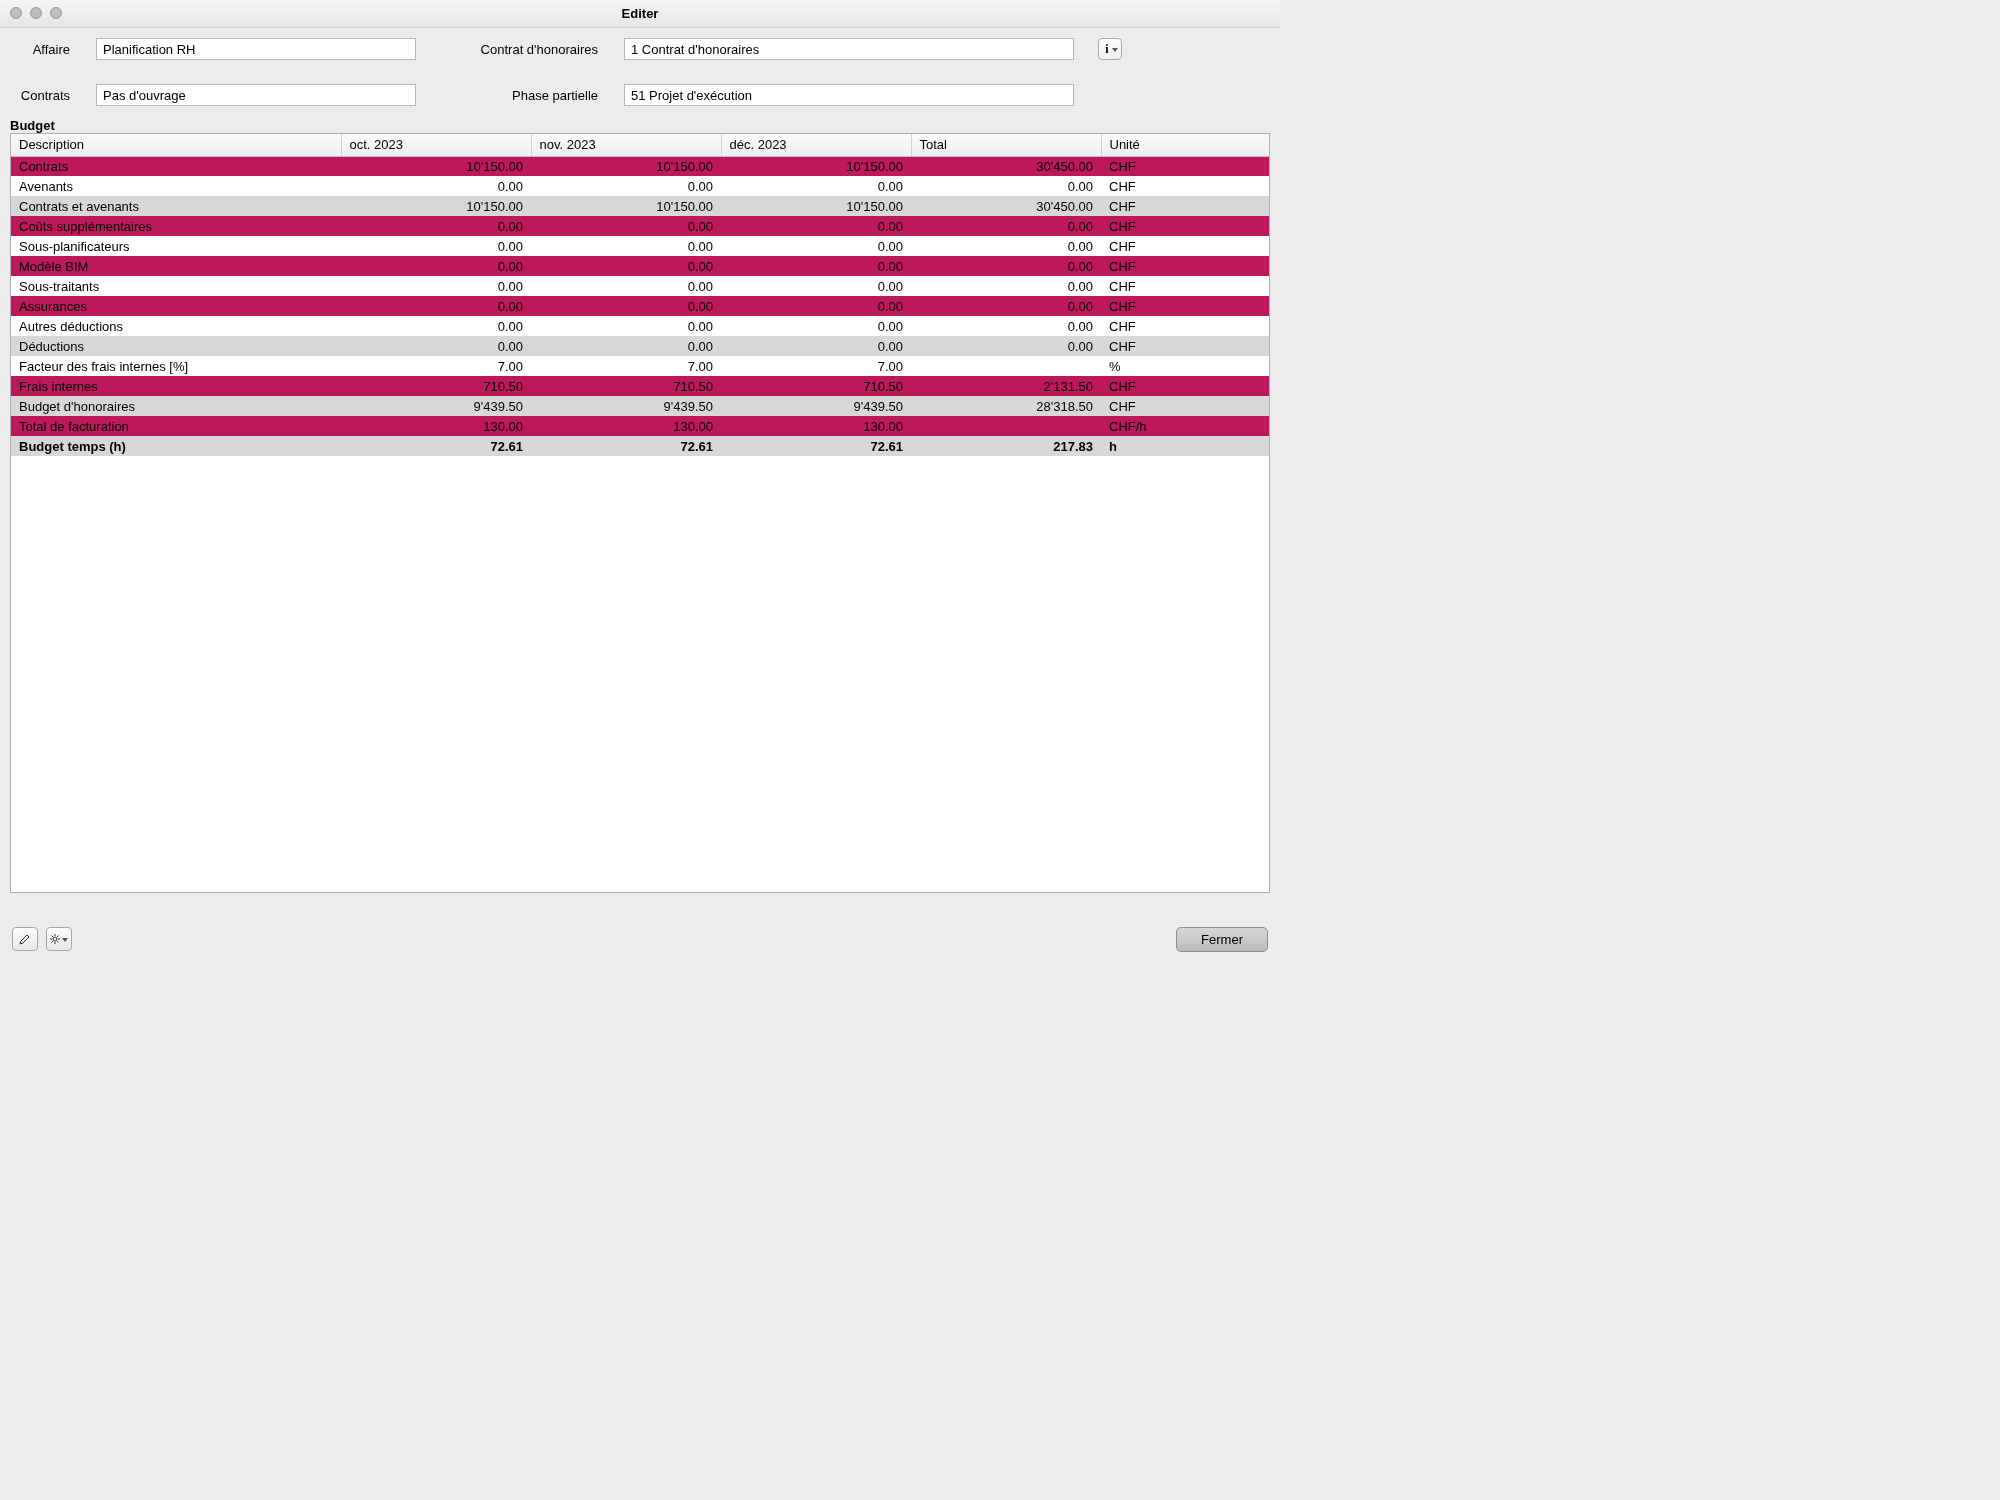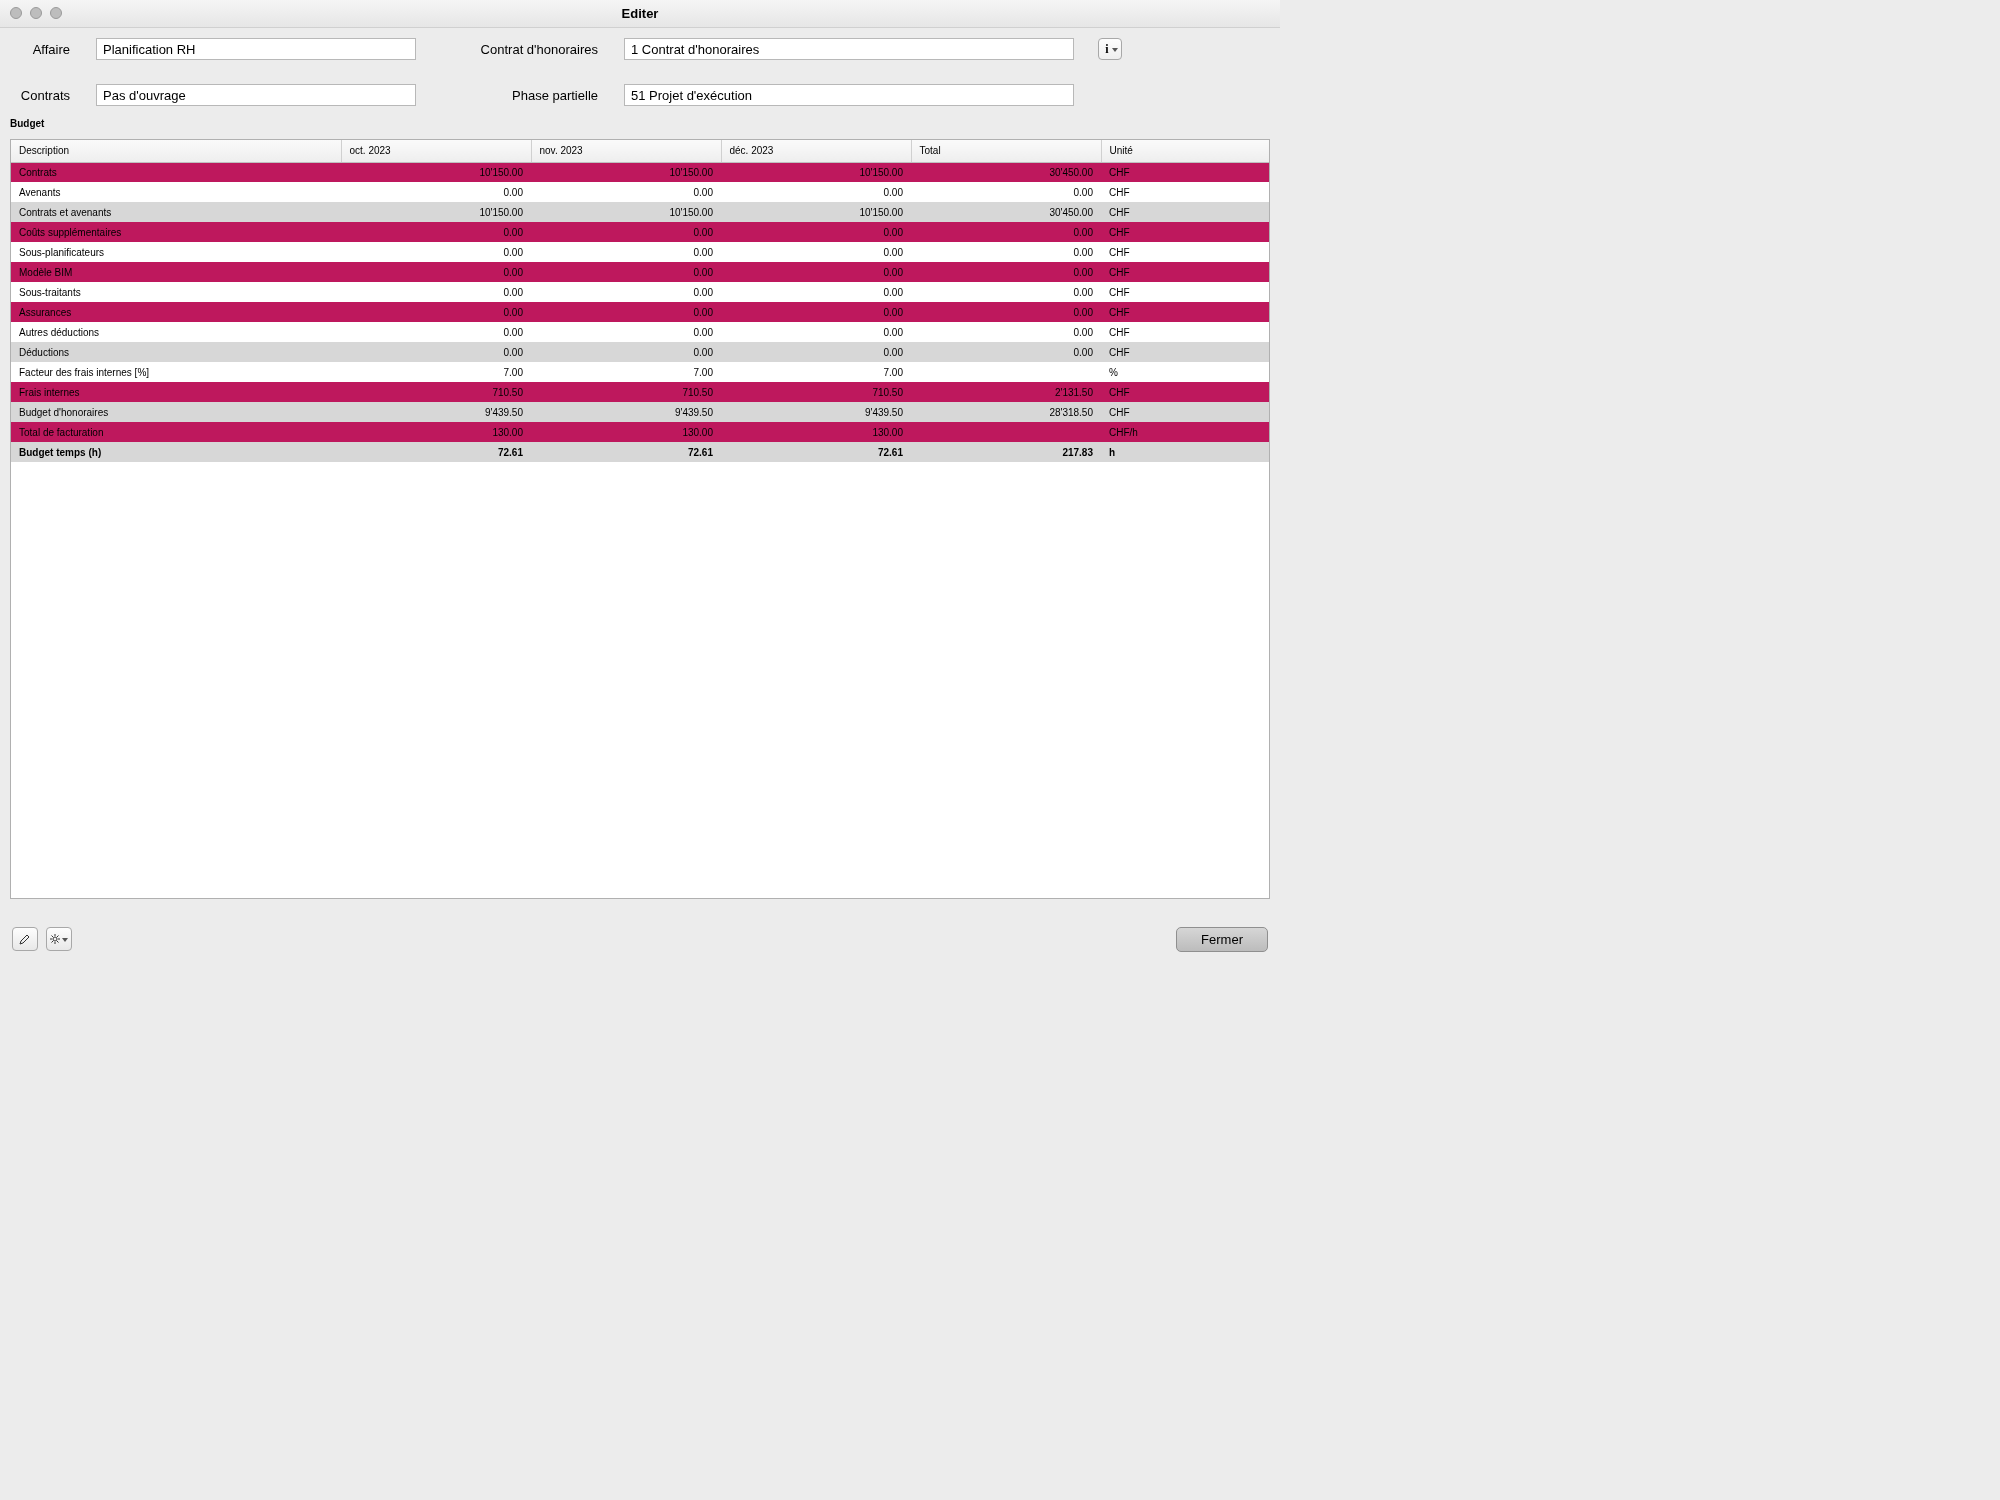--- a/index.html
+++ b/index.html
@@ -85,33 +85,33 @@
       content: '';
       position: absolute;
       right: 3px;
       top: 9px;
       border-left: 3px solid transparent;
       border-right: 3px solid transparent;
       border-top: 4px solid #555;
     }
     .section-title {
       font-weight: bold;
-      font-size: 10px;
-      margin-bottom: 10px;
+      font-size: 13px;
+      margin-bottom: 0;
     }
     .table-wrap {
       border: 1px solid #b0b0b0;
       background: #fff;
       height: 760px;
       overflow: auto;
     }
     table {
       width: 100%;
       border-collapse: collapse;
-      font-size: 10px;
+      font-size: 13px;
     }
     th {
       background: linear-gradient(#fafafa, #eeeeee);
       border-right: 1px solid #d0d0d0;
       border-bottom: 1px solid #c0c0c0;
       text-align: left;
       font-weight: normal;
       padding: 3px 8px;
       height: 22px;
       position: sticky;

